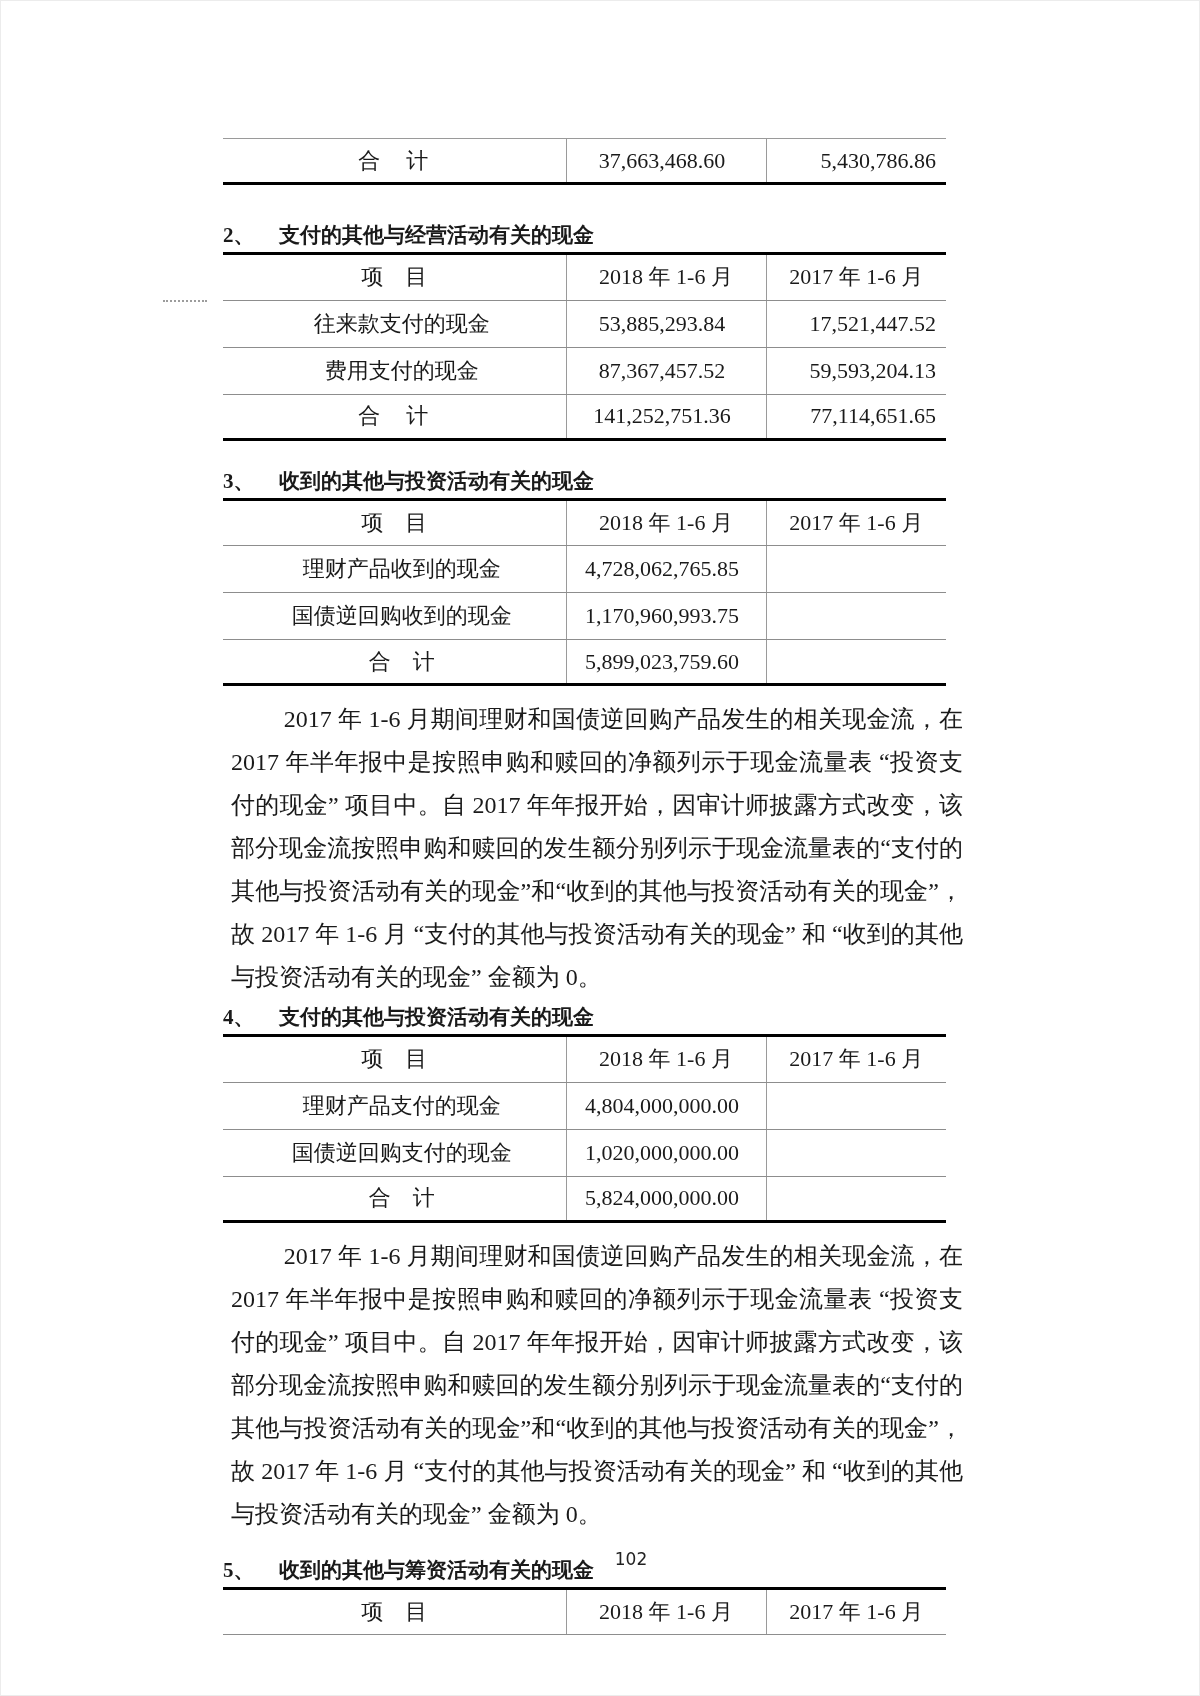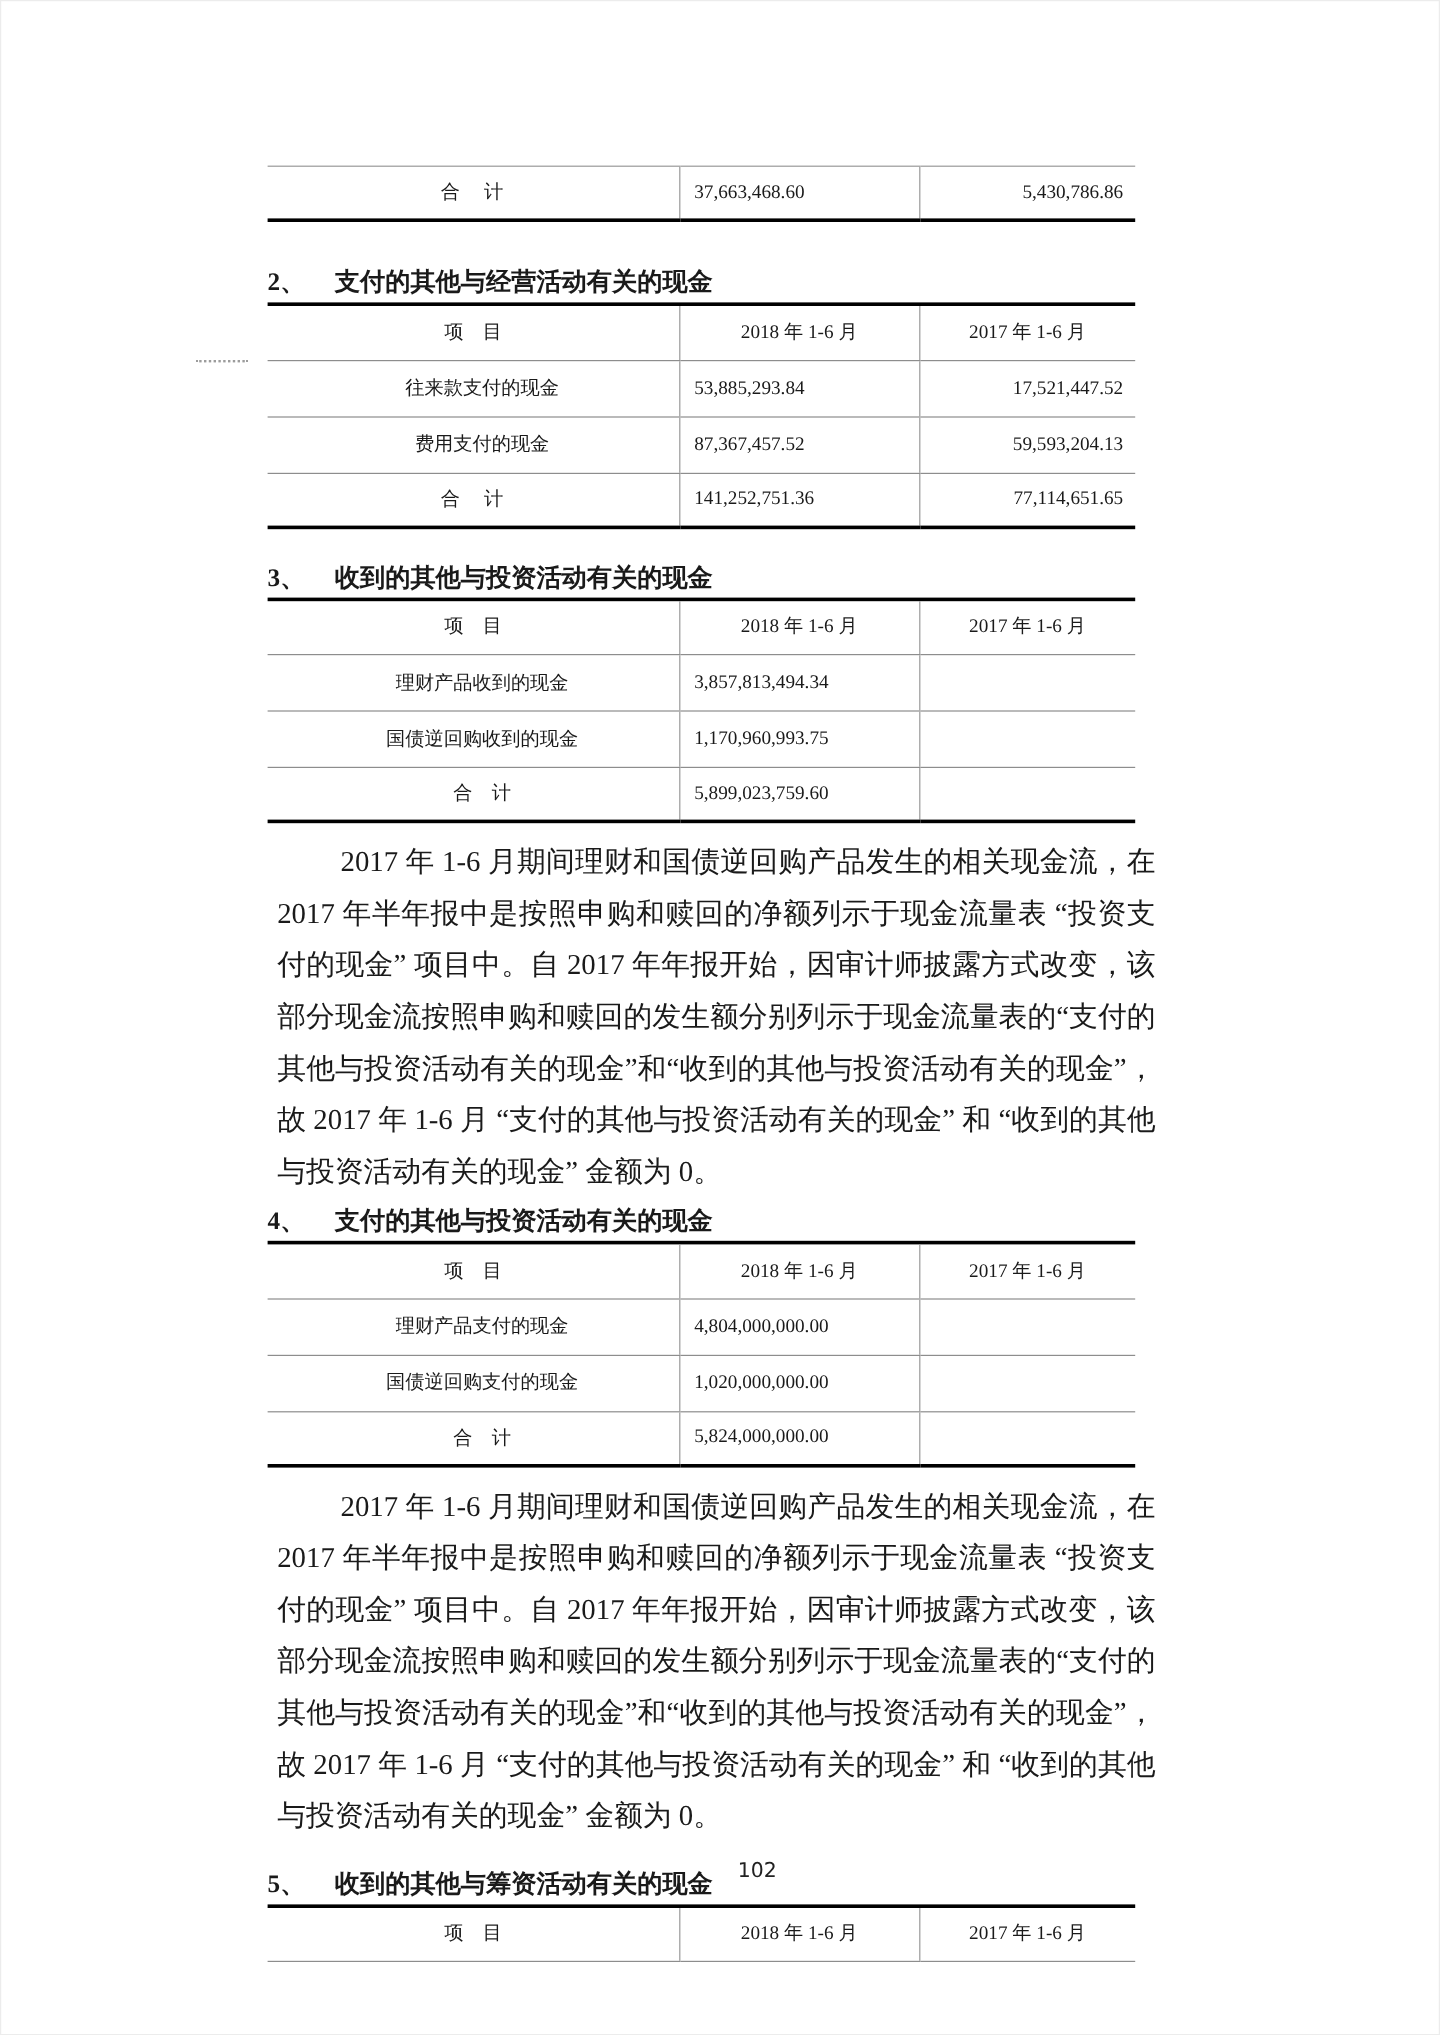--- a/index.html
+++ b/index.html
@@ -12,26 +12,26 @@
     overflow: hidden;
   }
   .page {
     width: 1200px; height: 1696px;
     border: 1px solid #ececec;
     position: relative;
   }
   .content { width: 723px; margin-left: 222px; }
 
   
-  table.fin { border-collapse: collapse; width: 723px; table-layout: fixed; font-size: 16px; }
+  table.fin { border-collapse: collapse; width: 723px; table-layout: fixed; font-size: 22px; }
   table.fin td { vertical-align: middle; height: 47px; }
   col.c1 { width: 343px; } col.c2 { width: 200px; } col.c3 { width: 180px; }
   td.item { text-align: center; padding-left: 15px; }
   td.item.centered { text-align: center; padding-left: 0; letter-spacing: 2px; }
-  td.v18 { text-align: left; padding-right: 20px; border-left: 1px solid #9a9a9a; padding-left: 12px; }
+  td.v18 { text-align: center; padding-right: 20px; border-left: 1px solid #9a9a9a; padding-left: 12px; }
   td.v17 { text-align: right; padding-right: 10px; border-left: 1px solid #9a9a9a; }
   tr.hdr td { text-align: center; padding: 0; height: 45px; border-bottom: 1px solid #8d8d8d; }
   tr.data td { border-bottom: 1px solid #8d8d8d; }
   tr.total td { height: 45px; border-bottom: 3px solid #000; }
   table.carry { margin-top: 137px; }
   table.carry tr td { border-top: 1px solid #9a9a9a; border-bottom: 3px solid #000; height: 45px; }
 
   
   .sec-head {
     display: flex; align-items: flex-end;
@@ -134,21 +134,21 @@
           <col class="c3">
         </colgroup>
       <tbody>
           <tr class="hdr">
         <td>项　目</td>
         <td class="v18" style="text-align:center;padding:0">2018 年 1-6 月</td>
         <td class="v17" style="text-align:center;padding:0">2017 年 1-6 月</td>
       </tr>
       <tr class="data">
         <td class="item">理财产品收到的现金</td>
-        <td class="v18">3,857,813,494.34</td>
+        <td class="v18">4,728,062,765.85</td>
         <td class="v17"></td>
       </tr>
       <tr class="data">
         <td class="item">国债逆回购收到的现金</td>
         <td class="v18">1,170,960,993.75</td>
         <td class="v17"></td>
       </tr>
       <tr class="total">
         <td class="item">合　计</td>
         <td class="v18">5,899,023,759.60</td>

